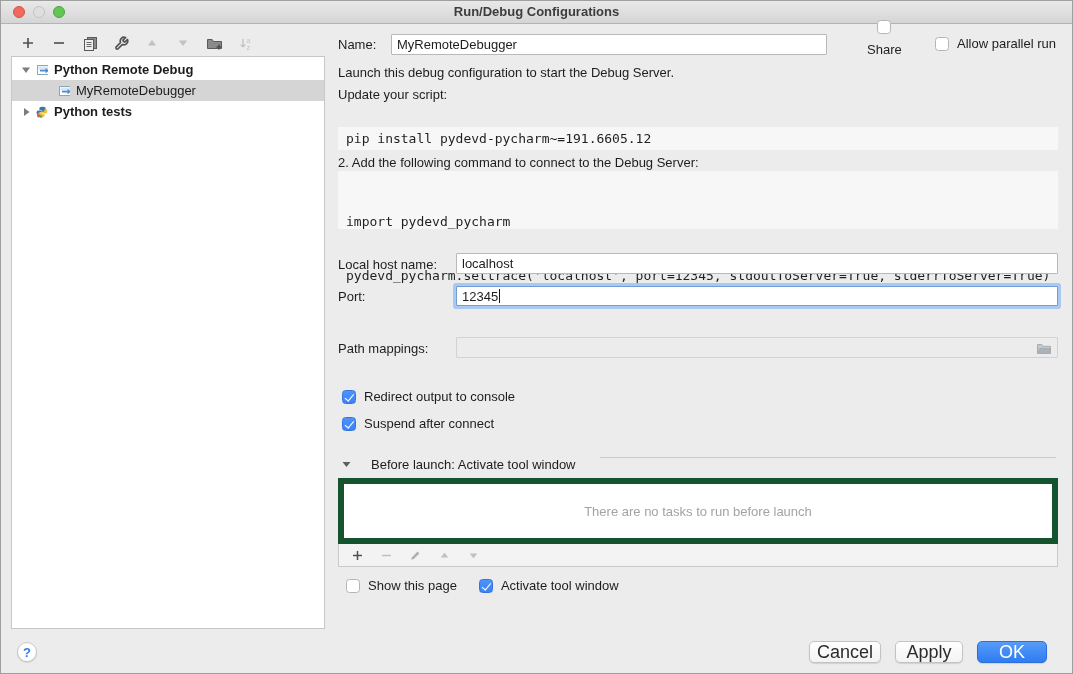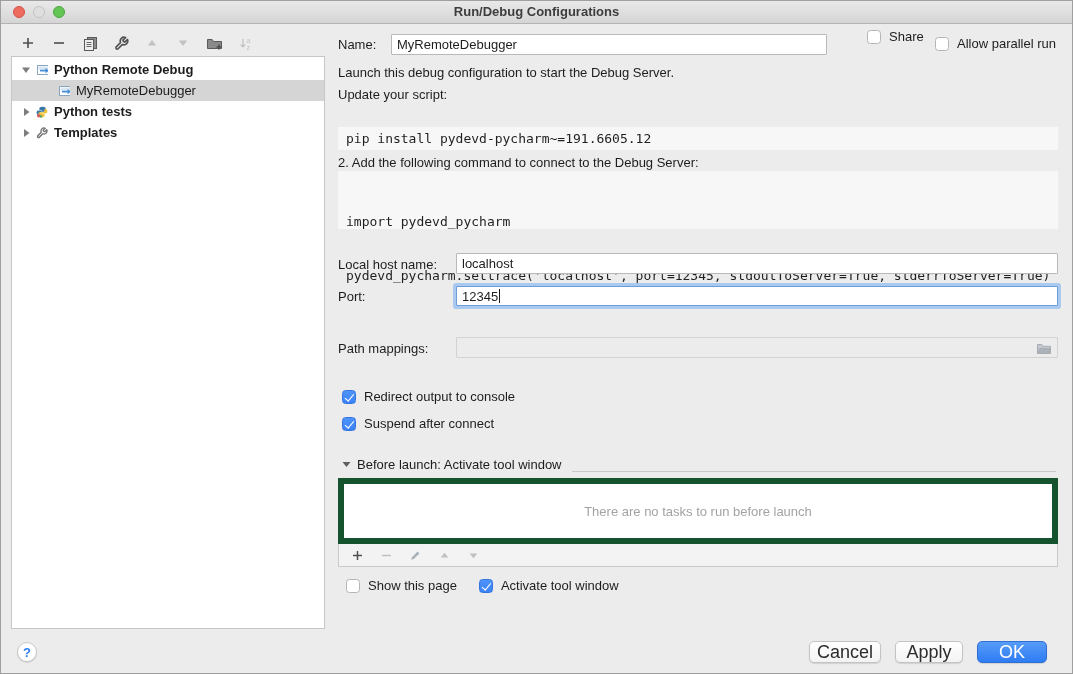--- a/index.html
+++ b/index.html
@@ -42,21 +42,21 @@
   .disabled-field .folder-btn{position:absolute;right:3px;top:2px;width:20px;height:16px;
     display:flex;align-items:center;justify-content:center;}
   
   .cb{width:14px;height:14px;box-sizing:border-box;border:1px solid #b5b5b5;border-radius:3.5px;
     background:#fff;position:relative;flex:none;}
   .cb.checked{background:linear-gradient(#4e93f9,#3b82f7);border-color:#3374e0;}
   .cb.checked::after{content:"";position:absolute;left:4.2px;top:1.4px;width:3.6px;height:7.6px;
     border:solid #fff;border-width:0 1.7px 1.7px 0;transform:rotate(40deg);}
   .cbrow{display:flex;align-items:center;gap:8px;}
   
-  .bl-header{display:flex;align-items:flex-end;gap:6px;}
+  .bl-header{display:flex;align-items:flex-start;gap:20px;}
   .bl-line{flex:1;height:1px;background:#c9c9c9;margin-left:4px;}
   .tasks-box{box-sizing:border-box;background:#fff;border:6px solid #14532d;
     display:flex;align-items:center;justify-content:center;color:#a3a3a3;}
   .tasks-toolbar{box-sizing:border-box;background:#f3f3f3;border:1px solid #c9c9c9;border-top:none;
     display:flex;align-items:center;gap:11px;padding-left:9px;}
   
   .help-btn{position:absolute;left:16px;top:641px;width:20px;height:20px;border-radius:50%;
     background:#fff;border:1px solid #c9c9c9;box-shadow:0 1px 1px rgba(0,0,0,.12);
     color:#2f7cf5;font-weight:bold;text-align:center;line-height:19px;font-size:13px;box-sizing:border-box;}
   .btnrow{position:absolute;right:25px;top:640px;display:flex;gap:14px;}
@@ -165,38 +165,25 @@
       <span class="tw">
         <svg width="14" height="14" viewBox="0 0 14 14">
           <path d="M7 .8c-2.1 0-3 .9-3 2.2v1.7h3.2v.6H2.9C1.5 5.3.7 6.3.7 7.9c0 1.6.8 2.6 2.2 2.6h1.1V8.9c0-1.3 1.1-2.3 2.4-2.3h2.8c1.2 0 2.1-.9 2.1-2.1V3c0-1.3-.9-2.2-3-2.2z" fill="#3b78aa"></path>
           <path d="M7 .8c-2.1 0-3 .9-3 2.2v1.7h3.2v.6H2.9C1.5 5.3.7 6.3.7 7.9c0 1.6.8 2.6 2.2 2.6h1.1V8.9c0-1.3 1.1-2.3 2.4-2.3h2.8c1.2 0 2.1-.9 2.1-2.1V3c0-1.3-.9-2.2-3-2.2z" fill="#f0c33c" transform="rotate(180 7 7)"></path>
           <circle cx="3.2" cy="11.4" r="2.1" fill="#db5860"></circle>
           <circle cx="5.8" cy="12.2" r="1.5" fill="#59a869"></circle>
         </svg>
         </span>
       <span class="lbl">Python tests</span>
     </div>
-    <div class="tree-row bold">
-      <span class="tw">
-        <svg width="10" height="10">
-            <path d="M3 1v8L8.5 5z" fill="#7d7d7d"></path>
-          </svg>
-        </span>
-      <span class="tw">
-        <svg width="14" height="14" viewBox="0 0 24 24" fill="none" stroke="#6e6e6e" stroke-width="2.6" stroke-linejoin="round">
-            <path d="M14.7 6.3a1 1 0 0 0 0 1.4l1.6 1.6a1 1 0 0 0 1.4 0l3.77-3.77a6 6 0 0 1-7.94 7.94l-6.91 6.91a2.12 2.12 0 0 1-3-3l6.91-6.91a6 6 0 0 1 7.94-7.94l-3.76 3.76z"></path>
-          </svg>
-        </span>
-      <span class="lbl">Templates</span>
-    </div>
   </div>
 
   <div class="abs ilabel" style="left:337px;top:36px;">Name:</div>
   <input class="abs field" style="left: 390px; top: 33px; width: 436px;" value="MyRemoteDebugger">
-  <div class="abs cbrow" style="left:866px;top:28px;">
+  <div class="abs cbrow" style="left:866px;top:19px;flex-direction:column;">
     <span class="cb"></span>
     <span>Share</span>
   </div>
   <div class="abs cbrow" style="left:934px;top:35px;">
     <span class="cb"></span>
     <span>Allow parallel run</span>
   </div>
 
   <div class="abs" style="left:337px;top:64px;">Launch this debug configuration to start the Debug Server.</div>
   <div class="abs" style="left:337px;top:86px;">Update your script:</div>

